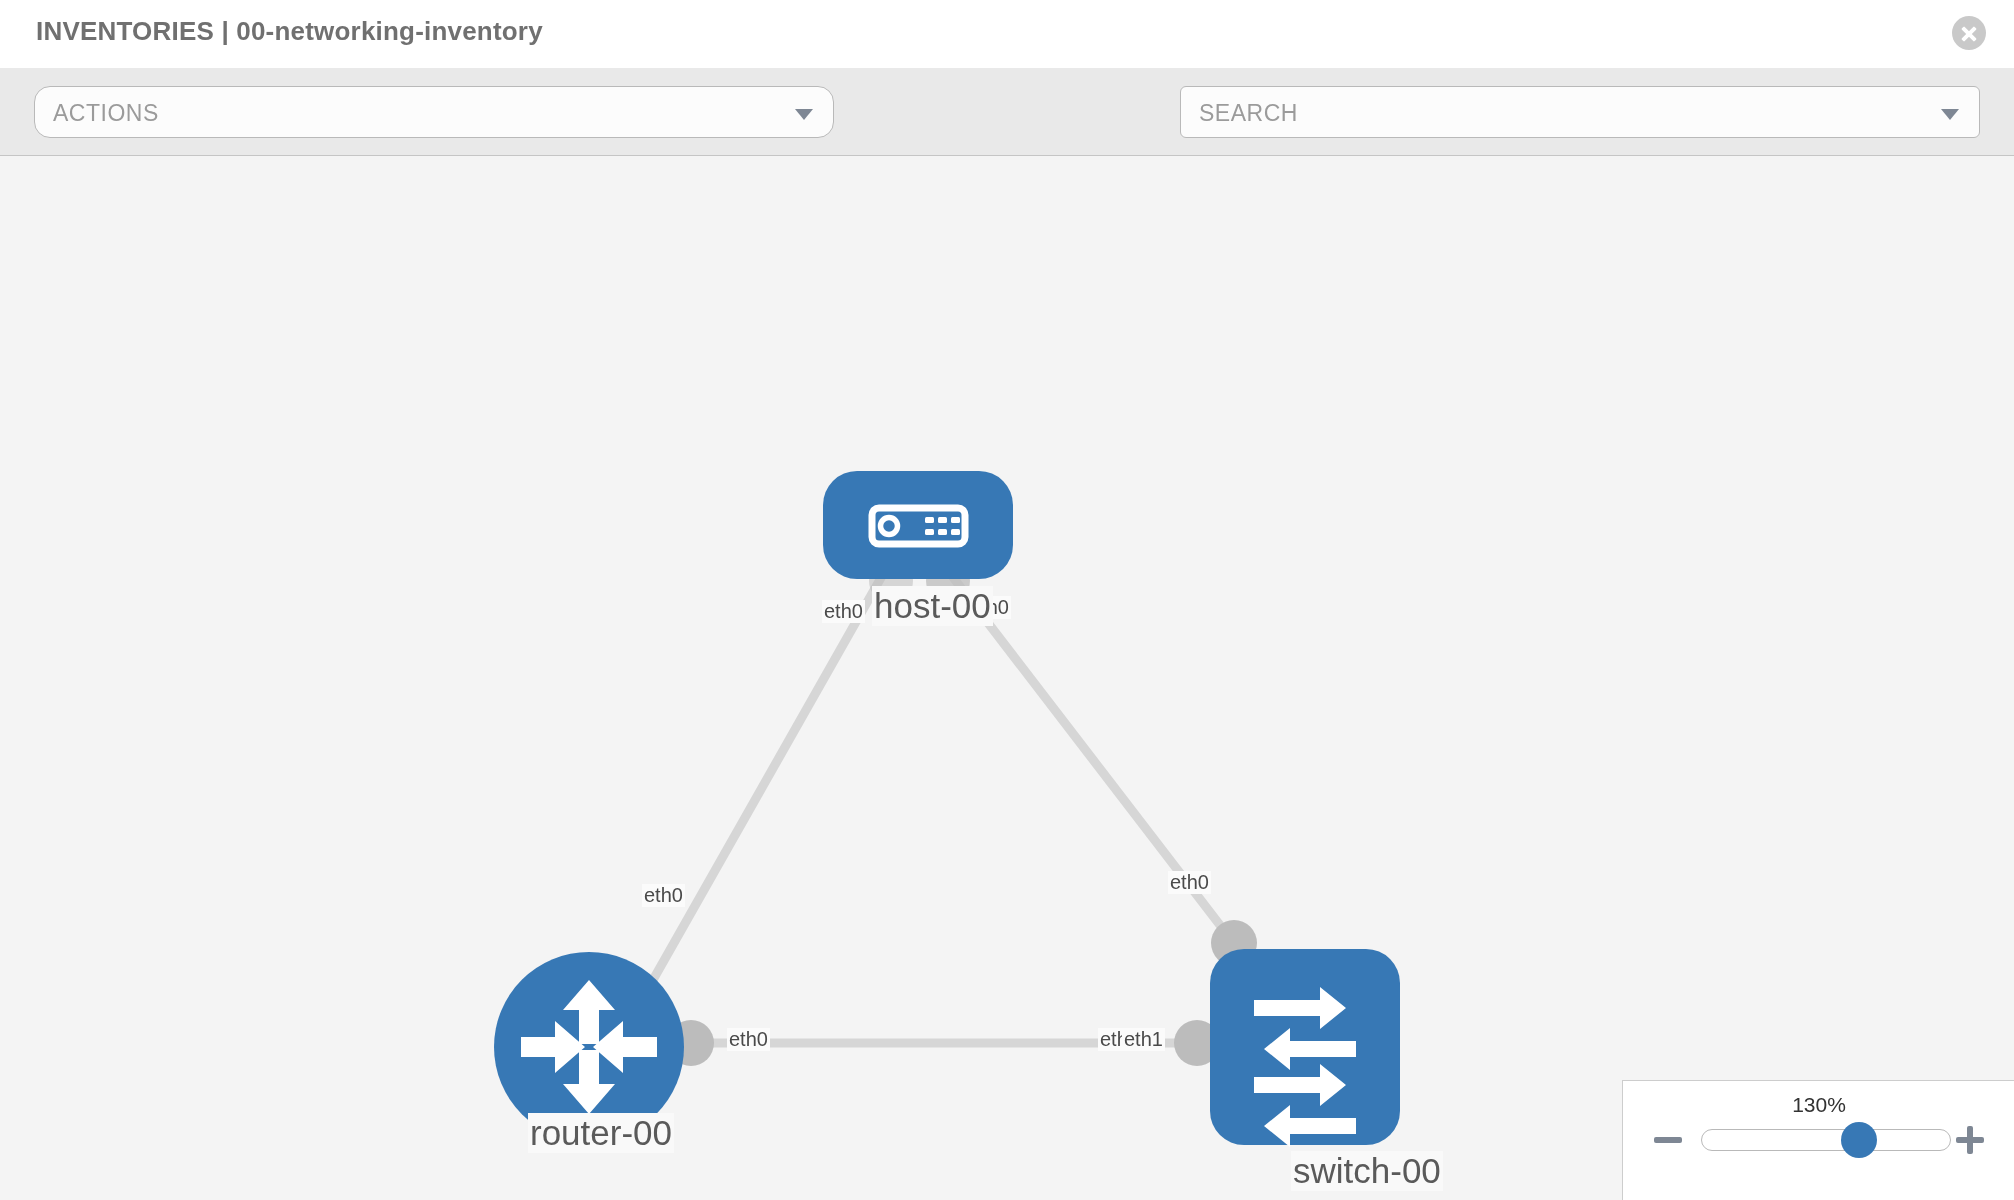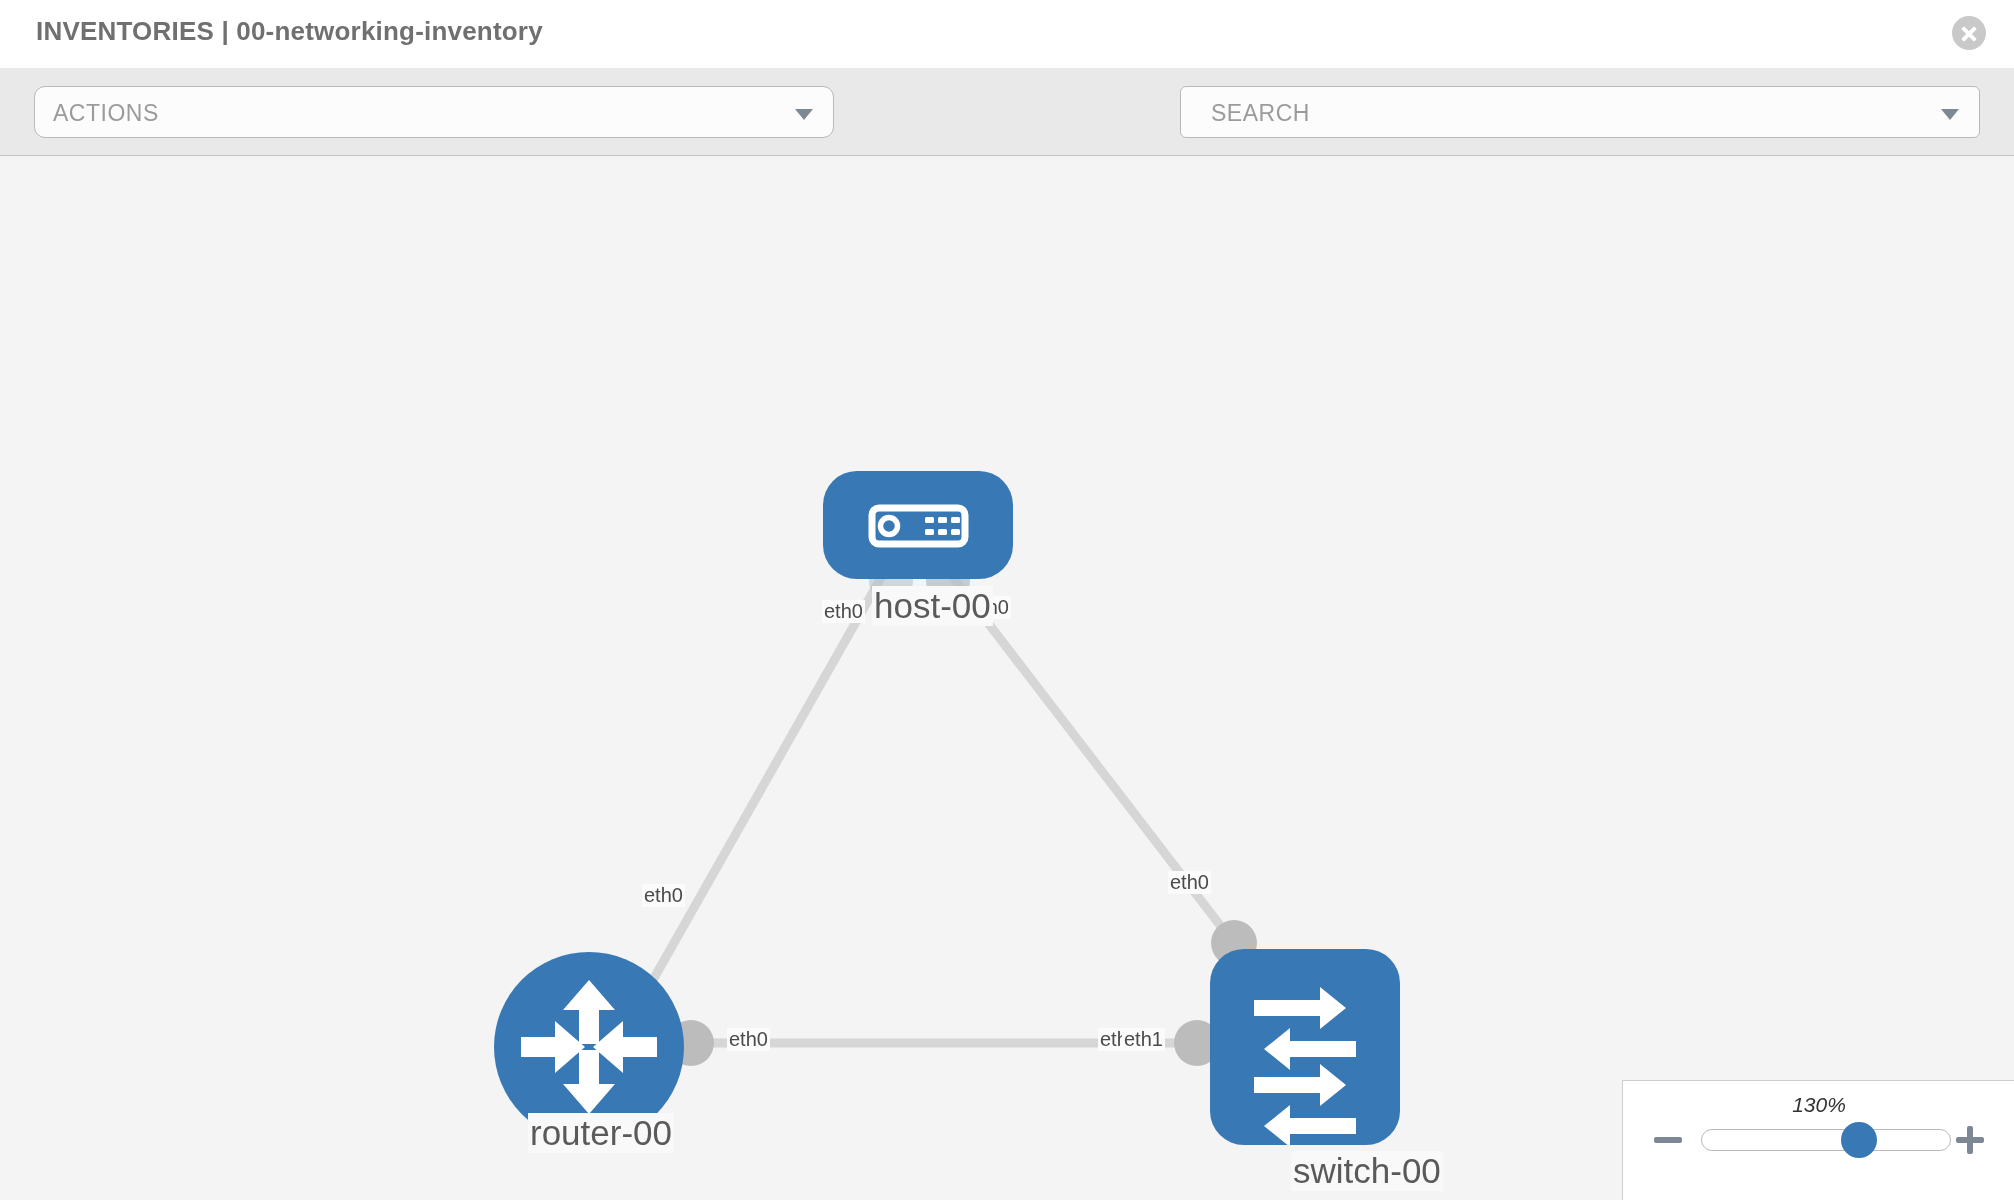--- a/index.html
+++ b/index.html
@@ -55,21 +55,21 @@
     width: 2014px; height: 88px;
     background: #e9e9e9;
     border-bottom: 1px solid #c5c5c5;
     box-sizing: border-box;
   }
   .actions-select {
     position: absolute; left: 34px; top: 18px;
     width: 800px; height: 52px;
     background: #fcfcfc;
     border: 1px solid #b9b9b9;
-    border-radius: 11px;
+    border-radius: 16px;
     box-sizing: border-box;
     cursor: pointer;
   }
   .actions-select .sel-label {
     position: absolute; left: 18px; top: 13px;
     font-size: 23px; color: #9b9b9b;
     letter-spacing: 0.5px;
   }
   .caret {
     position: absolute; right: 20px; top: 22px;
@@ -91,21 +91,20 @@
     background: #fcfcfc;
     border: 1px solid #b9b9b9;
     border-radius: 6px;
     box-sizing: border-box;
     cursor: text;
   }
   .search-select .sel-label {
     position: absolute; left: 18px; top: 13px;
     font-size: 23px; color: #9b9b9b;
     letter-spacing: 0.5px;
-    margin-left: 12px;
   }
 
   
   .canvas {
     position: absolute; left: 0; top: 156px;
     width: 2014px; height: 1044px;
     background: #f4f4f4;
     overflow: hidden;
     padding-left: 14px;
   }
@@ -134,21 +133,20 @@
 
   
   .zoom-widget {
     position: absolute;
     left: 1622px; top: 1080px;
     width: 392px; height: 120px;
     background: #ffffff;
     border: 1px solid #cdcdcd;
     border-bottom: none; border-right: none;
     box-sizing: border-box;
-    font-style: italic;
   }
   .zoom-pct {
     position: absolute; left: 0; top: 12px;
     width: 392px;
     text-align: center;
     font-size: 21px;
     color: #333333;
   }
   .zoom-minus, .zoom-plus {
     position: absolute; top: 42px;

